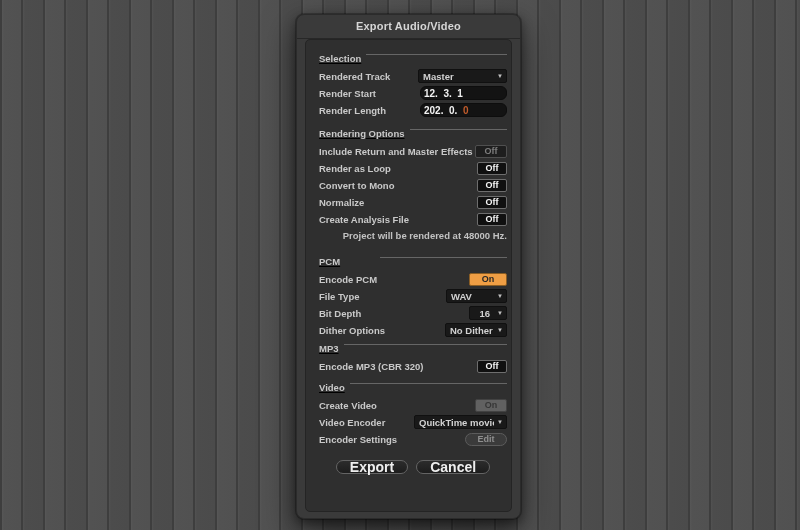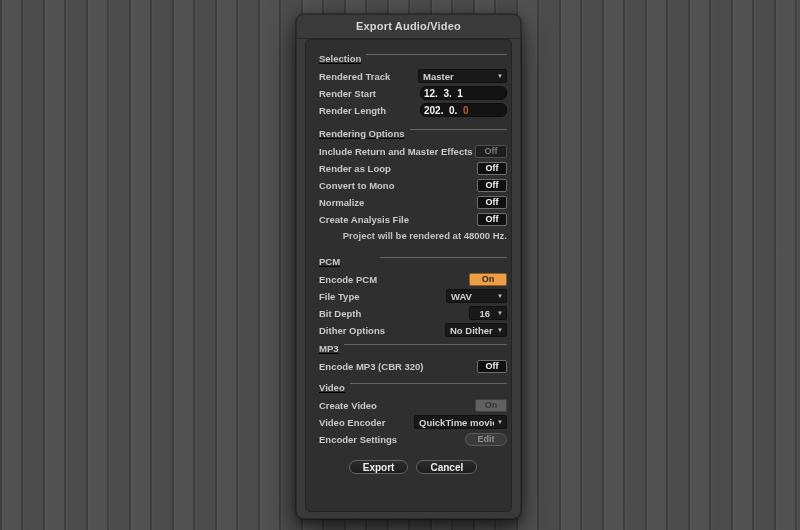--- a/index.html
+++ b/index.html
@@ -60,21 +60,21 @@
   .pill-sm{
     display:inline-block;box-sizing:border-box;width:42px;height:13px;line-height:11px;text-align:center;
     background:#3b3b3b;border:1px solid #5c5c5c;border-radius:7px;
     font-size:9px;font-weight:bold;color:#8f8f8f;cursor:default;
   }
   .note{font-size:9.5px;font-weight:bold;color:#c2c2c2;height:14px;line-height:14px;margin-top:2px;text-align:right;}
   .footer{display:flex;justify-content:center;gap:8px;margin-top:14px;}
   .pill{
     box-sizing:border-box;height:14px;padding:0 13px;
     background:linear-gradient(#2c2c2c,#1d1d1d);border:1px solid #646464;border-radius:8px;
-    font-family:"Liberation Sans",sans-serif;font-size:10px;font-weight:bold;color:#efefef;
+    font-family:"Liberation Sans",sans-serif;font-size:14px;font-weight:bold;color:#efefef;
     line-height:11px;cursor:default;
   }
   
   .w-track{width:89px;} .w-rate{width:61px;} .w-ftype{width:61px;}
   .w-depth{width:38px;} .w-dither{width:62px;} .w-venc{width:93px;}
   
   .m-ro{margin-top:11px;} .m-pcm{margin-top:13px;gap:35px;} .m-mp3{margin-top:6px;} .m-video{margin-top:9px;}
   .sec{margin-bottom:2px;} .sec.first{margin-bottom:2px;}
   .sec + .row{margin-top:0;}
 </style>

